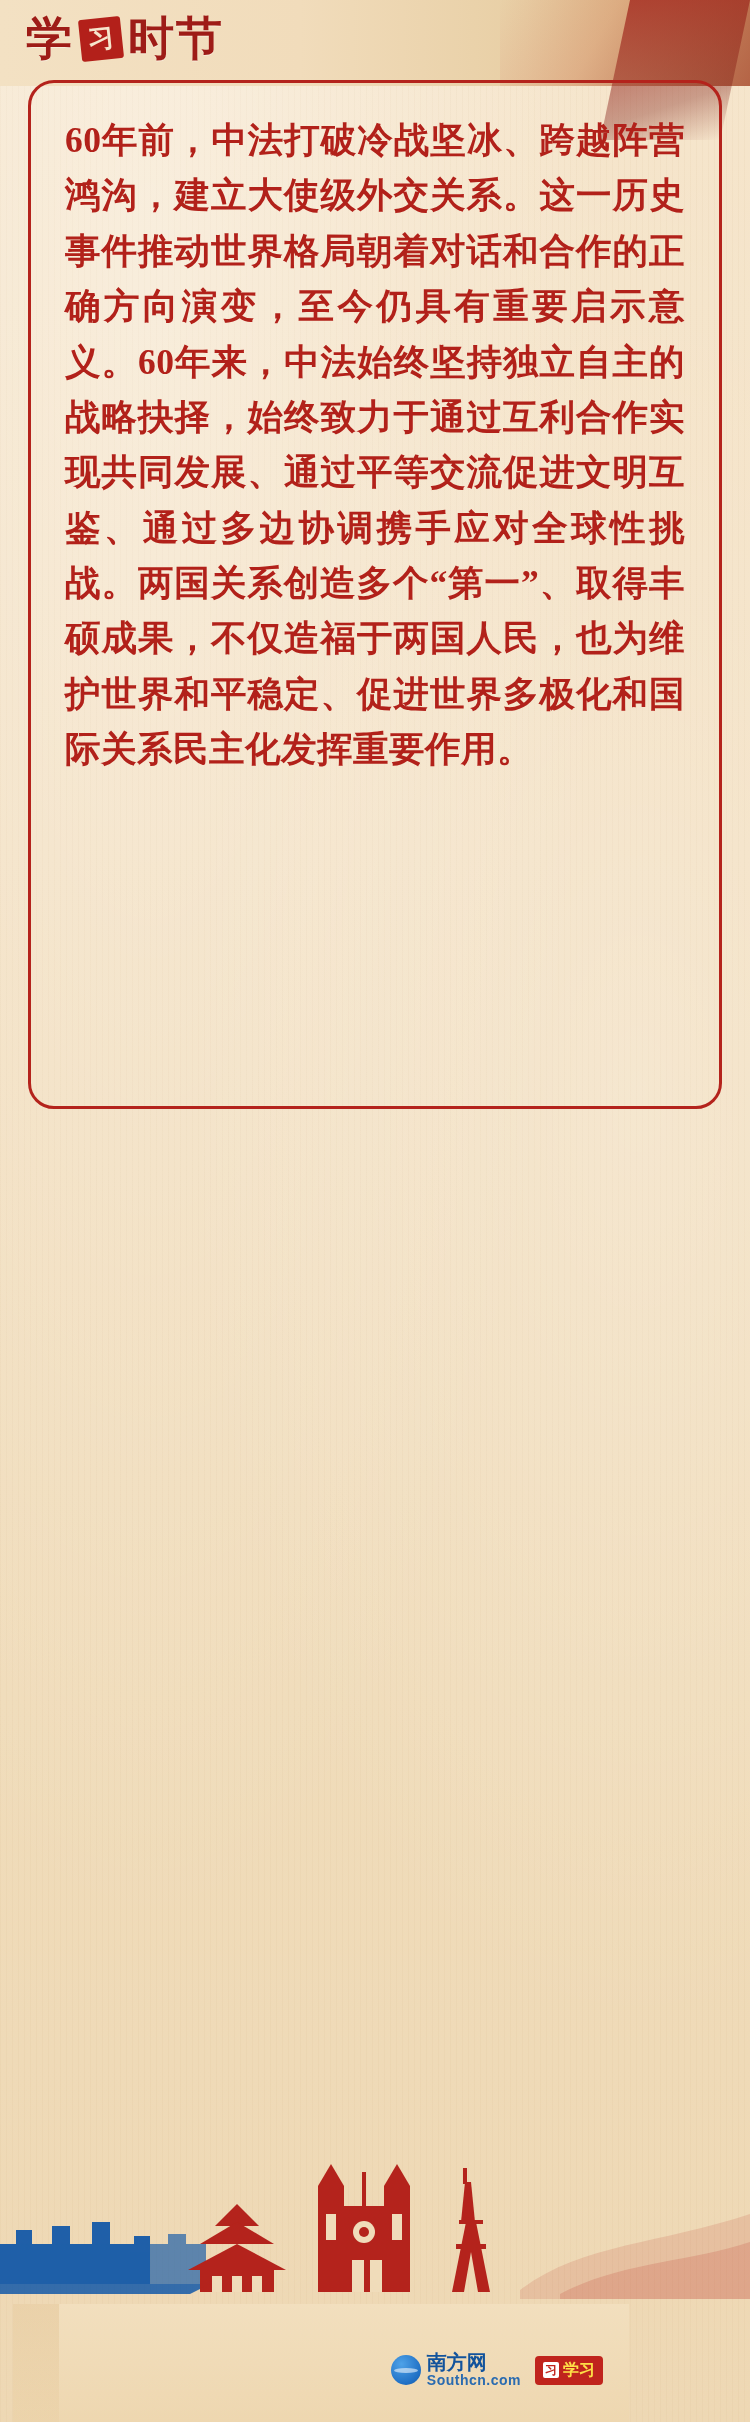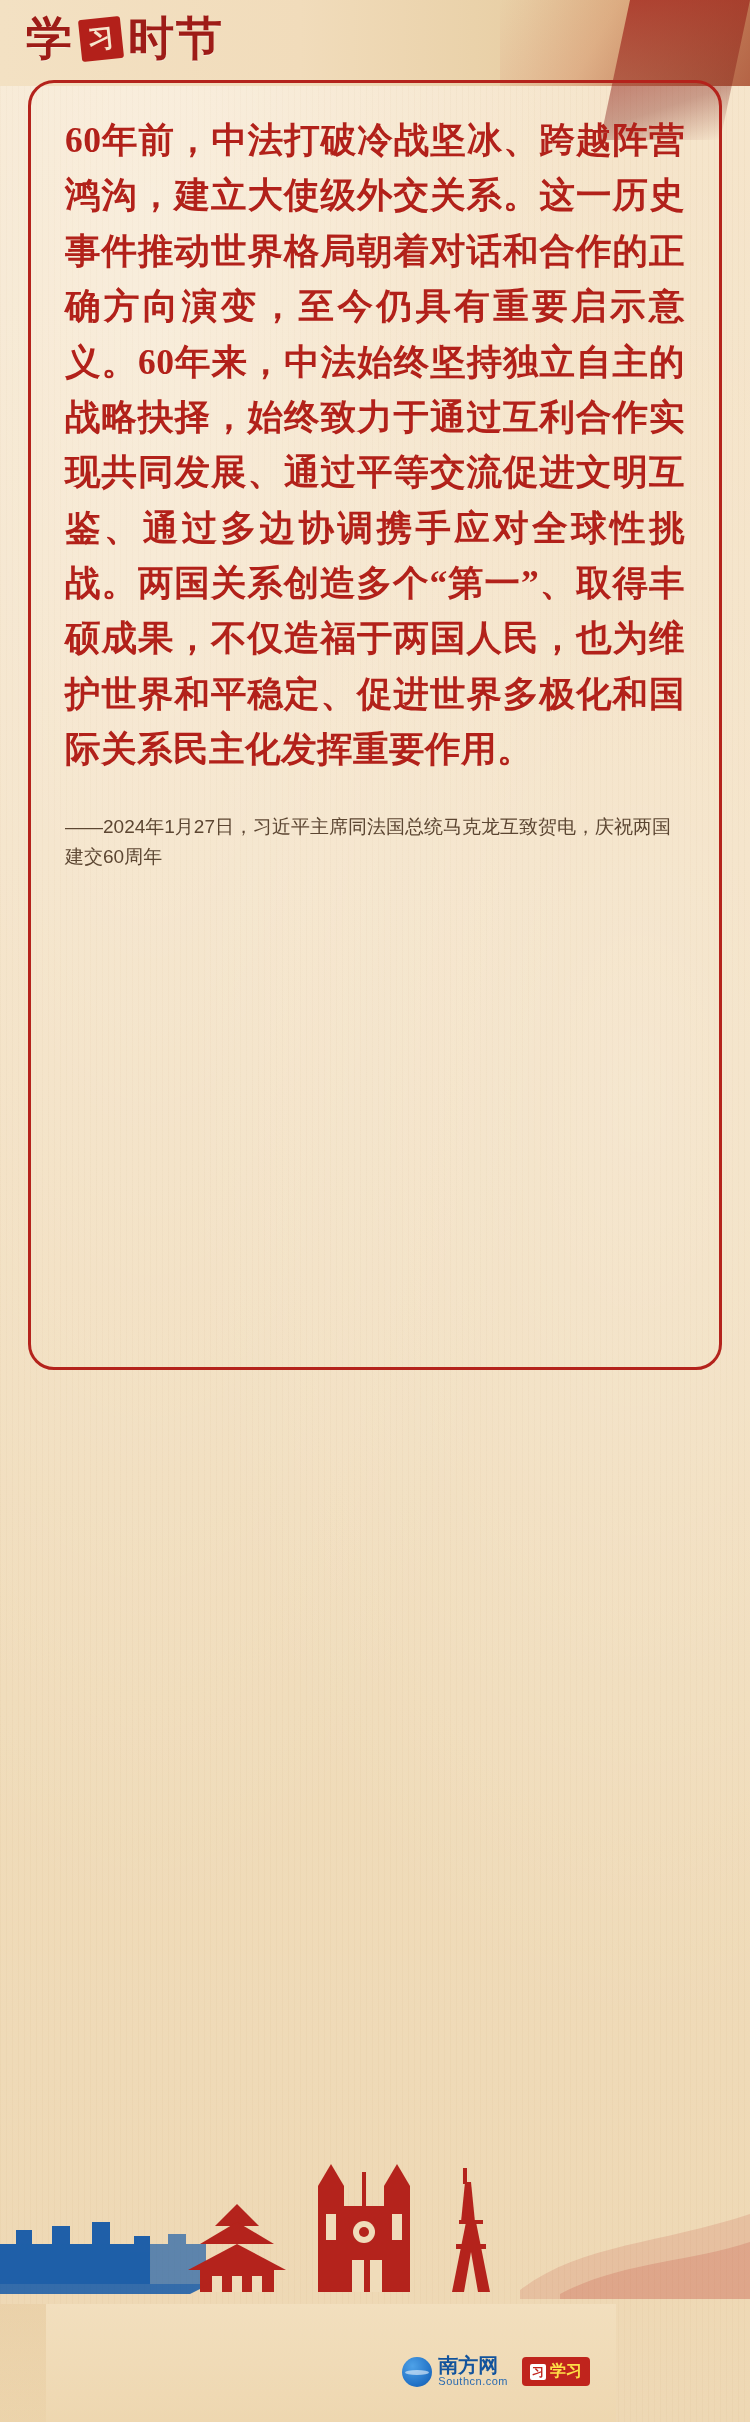--- a/index.html
+++ b/index.html
@@ -82,21 +82,21 @@
     border-radius: 3px;
     margin: 0 2px;
     transform: rotate(-6deg);
   }
   
   .card {
     position: absolute;
     left: 28px;
     top: 80px;
     width: 694px;
-    height: 1290px;
+    height: 1029px;
     box-sizing: border-box;
     border: 3px solid #b4231c;
     border-radius: 26px;
     padding: 30px 34px 20px 34px;
     background: transparent;
   }
   .card-inner {
     position: relative;
     height: 100%;
   }
@@ -122,21 +122,21 @@
   
   .skyline {
     position: absolute;
     left: 0;
     bottom: 118px;
     width: 750px;
     height: 210px;
   }
   .footer-bar {
     position: absolute;
-    left: 0;
+    left: 13px;
     bottom: 0;
     width: 616px;
     height: 118px;
     background: linear-gradient(180deg, #f2dfbe 0%, #eed7b0 100%);
   }
   .footer-logos {
     position: absolute;
     right: 26px;
     bottom: 34px;
     display: flex;
@@ -167,24 +167,25 @@
     flex-direction: column;
     line-height: 1.05;
   }
   .nf-cn {
     font-size: 20px;
     font-weight: bold;
     color: #12539c;
     font-family: "Liberation Serif", "DejaVu Serif", serif;
   }
   .nf-en {
-    font-size: 11px;
+    font-size: 14px;
     color: #2a6bb0;
     letter-spacing: 0.5px;
     font-family: "Liberation Sans", sans-serif;
+    font-weight: bold;
   }
   .xuexi {
     display: flex;
     align-items: center;
     gap: 4px;
     background: #c0241d;
     border-radius: 4px;
     padding: 4px 8px;
   }
   .xuexi-mark {
@@ -222,21 +223,20 @@
 
   <div class="header">
     <span class="logo-char">学</span>
     <span class="logo-seal">习</span>
     <span class="logo-char">时节</span>
   </div>
 
   <div class="card">
     <div class="card-inner">
       <p class="body-text">60年前，中法打破冷战坚冰、跨越阵营鸿沟，建立大使级外交关系。这一历史事件推动世界格局朝着对话和合作的正确方向演变，至今仍具有重要启示意义。60年来，中法始终坚持独立自主的战略抉择，始终致力于通过互利合作实现共同发展、通过平等交流促进文明互鉴、通过多边协调携手应对全球性挑战。两国关系创造多个“第一”、取得丰硕成果，不仅造福于两国人民，也为维护世界和平稳定、促进世界多极化和国际关系民主化发挥重要作用。</p>
-      <div class="attribution">——2024年1月27日，习近平主席同法国总统马克龙互致贺电，庆祝两国建交60周年</div>
     </div>
   </div>
 
   <div class="skyline">
     <svg width="750" height="210" viewBox="0 0 750 210" xmlns="http://www.w3.org/2000/svg" aria-hidden="true">
 
       <g fill="#1f5fa8">
         <path d="M0 190 L0 150 L16 150 L16 136 L32 136 L32 150 L52 150 L52 132 L70 132 L70 150 L92 150 L92 128 L110 128 L110 150 L134 150 L134 142 L150 142 L150 190 Z"></path>
         <path d="M20 150 L20 190 L150 190 L150 158 L130 158 L130 150 Z" opacity="0.85"></path>
         <path d="M150 190 L150 150 L168 150 L168 140 L186 140 L186 150 L206 150 L206 190 Z" opacity="0.7"></path>

